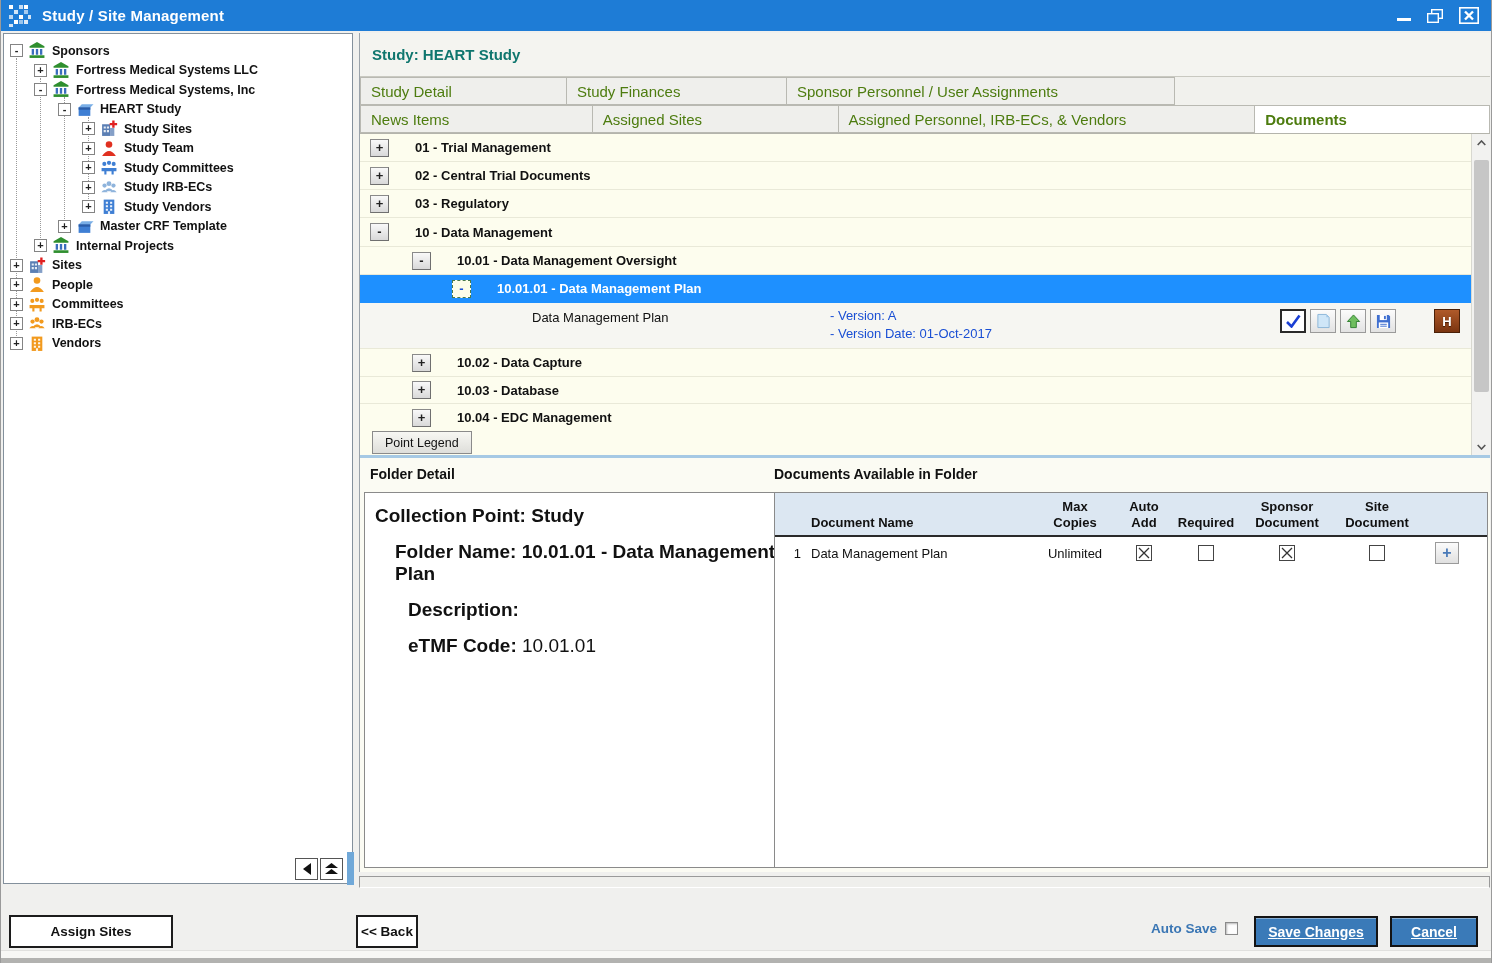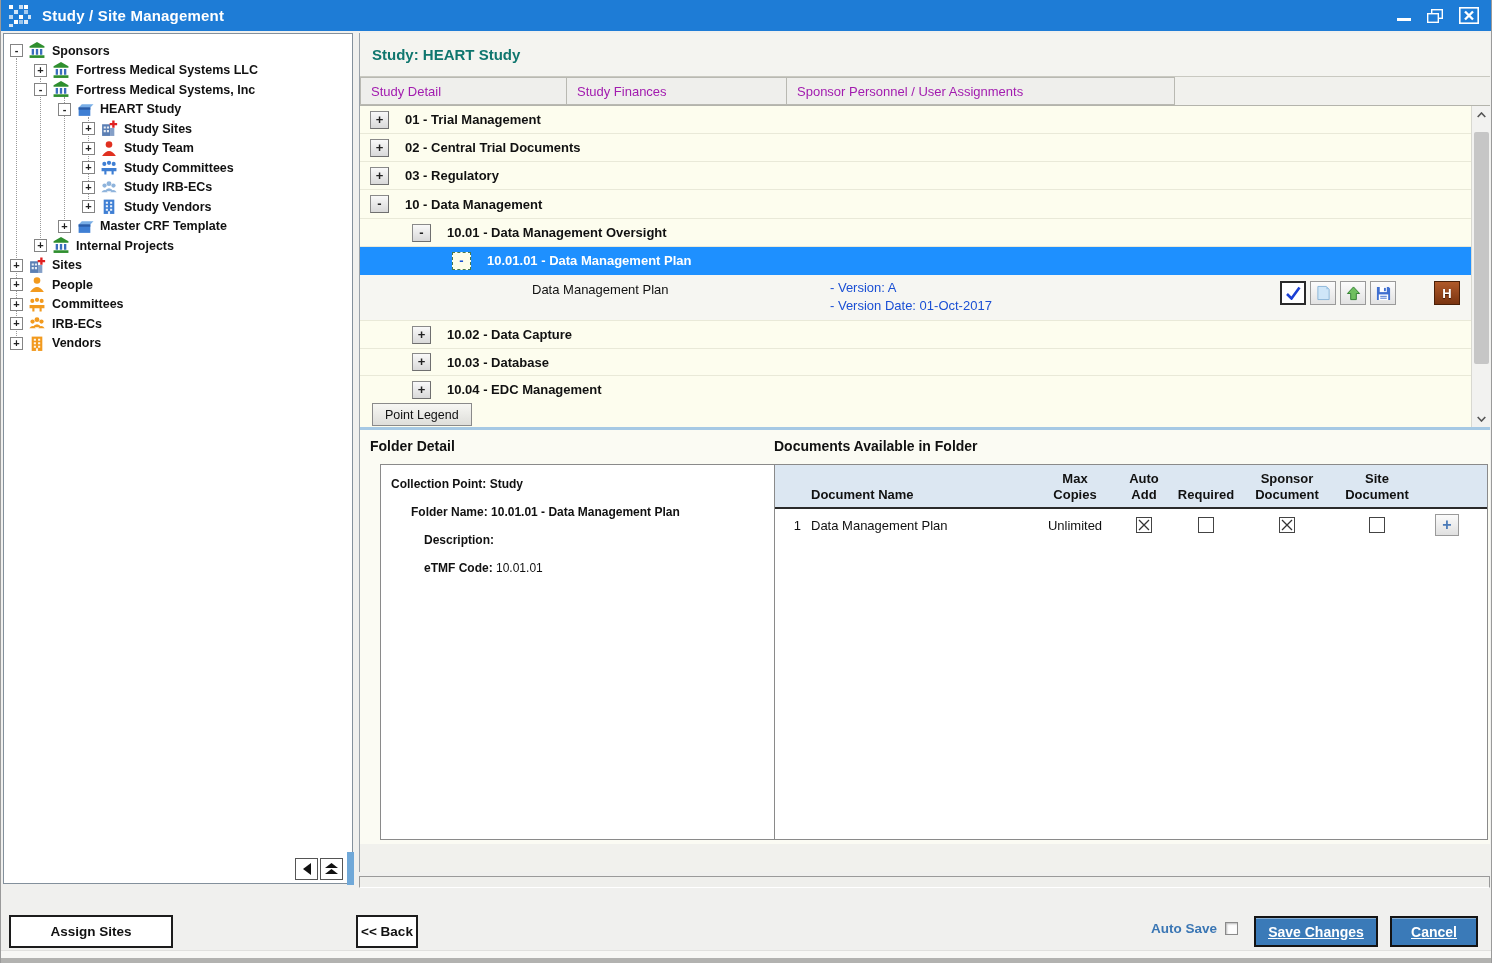--- a/index.html
+++ b/index.html
@@ -31,29 +31,29 @@
   .c-green{--c1:#2f8f2f;--c2:#3a6ebc;}
   .c-blue{--c1:#3f7fd4;--c2:#79aee6;}
   .c-slate{--c1:#5b7fb4;--c2:#e02020;}
   .c-red{--c1:#e03020;}
   .c-orange{--c1:#f29a1e;--c2:#e02020;}
   .c-lblue{--c1:#8fb4dc;}
   
   .right-panel{position:absolute;left:358px;top:33px;width:1131px;height:839px;background:#f1f1ed;border-left:1px solid #9aa2aa;}
   .study-header{height:44px;background:#f4f4f0;border-bottom:1px solid #c9c9c1;display:flex;align-items:center;padding-left:12px;font-size:15px;font-weight:bold;color:#0f766e;}
   .tabs-row{display:flex;height:28px;}
-  .tab{height:100%;display:flex;align-items:center;padding-left:10px;font-size:13px;color:#a21caf;background:#efefec;border:1px solid #b9b9b2;border-left:none;}
+  .tab{height:100%;display:flex;align-items:center;padding-left:10px;font-size:15px;color:#4d7c0f;background:#efefec;border:1px solid #b9b9b2;border-left:none;}
   .tab:first-child{border-left:1px solid #b9b9b2;}
   .tab.active{background:#fff;font-weight:bold;border-bottom:none;}
   
   .doc-tree{position:relative;height:322px;background:#fdfdee;border-top:1px solid #b4b4ac;overflow:hidden;}
   .doc-rows{position:absolute;left:0;top:0;right:19px;}
   .frow{display:flex;align-items:center;height:28px;border-bottom:1px solid #e9e9d8;}
   .fexp{width:19px;height:18px;background:linear-gradient(#f9f9f9,#d9d9d9);border:1px solid #8a8a8a;border-right-color:#6f6f6f;border-bottom-color:#6f6f6f;font-size:13px;font-weight:bold;line-height:15px;text-align:center;color:#222;flex:0 0 19px;}
-  .flabel{margin-left:16px;font-size:13px;font-weight:bold;color:#111;white-space:nowrap;}
+  .flabel{margin-left:26px;font-size:13px;font-weight:bold;color:#111;white-space:nowrap;}
   .frow.sel{background:#1e90ff;border-bottom:1px solid #1e90ff;}
   .frow.sel .flabel{color:#fff;}
   .fexp.sel-exp{background:#fdfde9;border:1px dashed #4a7a4a;color:#1a4fd4;}
   .ind1{margin-left:10px;} .ind2{margin-left:52px;} .ind3{margin-left:92px;}
   .docline{position:relative;height:46px;background:#f6f6f2;border-bottom:1px solid #e9e9d8;}
   .doc-name{position:absolute;left:172px;top:7px;font-size:13px;color:#111;}
   .ver-block{position:absolute;left:470px;top:4px;font-size:13px;color:#1a4fd4;line-height:18px;}
   .doc-icons{position:absolute;left:920px;top:6px;display:flex;gap:4px;}
   .ibtn{width:26px;height:24px;background:linear-gradient(#fcfcfc,#e2e2e2);border:1px solid #9a9a9a;display:flex;align-items:center;justify-content:center;}
   .ibtn.chk{background:#fff;border:2px solid #2a2a2a;}
@@ -63,21 +63,21 @@
   
   .vscroll{position:absolute;right:0;top:0;bottom:0;width:19px;background:#f2f2f0;border-left:1px solid #d8d8d0;}
   .vs-arrow{position:absolute;left:0;width:19px;height:17px;display:flex;align-items:center;justify-content:center;}
   .vs-up{top:0;} .vs-down{bottom:0;}
   .vs-thumb{position:absolute;left:2px;top:26px;width:15px;height:232px;background:#c6c6c6;border-radius:2px;}
   .blue-sep{height:3px;background:#a6c9e4;}
   
   .lower{position:relative;height:414px;background:#fbfbf3;}
   .section-title{position:absolute;top:8px;font-size:14px;font-weight:bold;color:#111;}
   .fd-title{left:10px;} .dt-title{left:414px;}
-  .fd-box{position:absolute;left:20px;top:34px;width:436px;height:376px;background:#fff;border:1px solid #8a8a8a;padding:12px 10px;font-size:12px;color:#111;}
+  .fd-box{position:absolute;left:4px;top:34px;width:436px;height:376px;background:#fff;border:1px solid #8a8a8a;padding:12px 10px;font-size:19px;color:#111;}
   .fd-line{margin-bottom:14px;font-weight:bold;}
   .fd-val-normal{font-weight:normal;}
   .dt-box{position:absolute;left:414px;top:34px;width:714px;height:376px;background:#fff;border:1px solid #8a8a8a;}
   .dt-header{display:flex;align-items:flex-end;height:44px;background:#dce7f2;border-bottom:2px solid #2a2a2a;font-size:13px;font-weight:bold;color:#111;padding-bottom:4px;}
   .dt-row{display:flex;align-items:center;height:32px;font-size:13px;color:#111;}
   .col-num{width:30px;text-align:right;padding-right:4px;}
   .col-name{width:230px;padding-left:6px;}
   .col-max{width:80px;text-align:center;}
   .col-auto{width:58px;text-align:center;display:flex;justify-content:center;}
   .col-req{width:66px;text-align:center;display:flex;justify-content:center;}
@@ -339,20 +339,34 @@
       <div class="tab" style="width:207px">
           <span>Study Detail</span>
         </div>
       <div class="tab" style="width:220px">
           <span>Study Finances</span>
         </div>
       <div class="tab" style="width:388px">
           <span>Sponsor Personnel / User Assignments</span>
         </div>
     </div>
+    <div class="tabs-row">
+      <div class="tab" style="width:233px">
+          <span>News Items</span>
+        </div>
+      <div class="tab" style="width:246px">
+          <span>Assigned Sites</span>
+        </div>
+      <div class="tab" style="width:417px">
+          <span>Assigned Personnel, IRB-ECs, &amp; Vendors</span>
+        </div>
+      <div class="tab active" style="width:235px">
+          <span>Documents</span>
+        </div>
+    </div>
 
     <div class="doc-tree">
       <div class="doc-rows">
         <div class="frow">
           <span class="fexp ind1">+</span>
           <span class="flabel">01 - Trial Management</span>
         </div>
         <div class="frow">
           <span class="fexp ind1">+</span>
           <span class="flabel">02 - Central Trial Documents</span>

